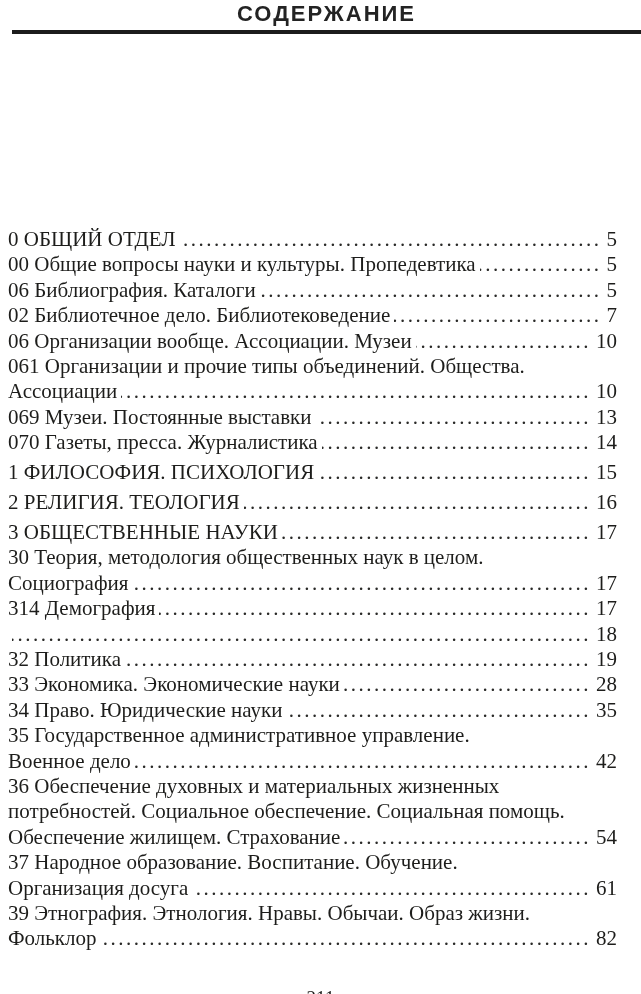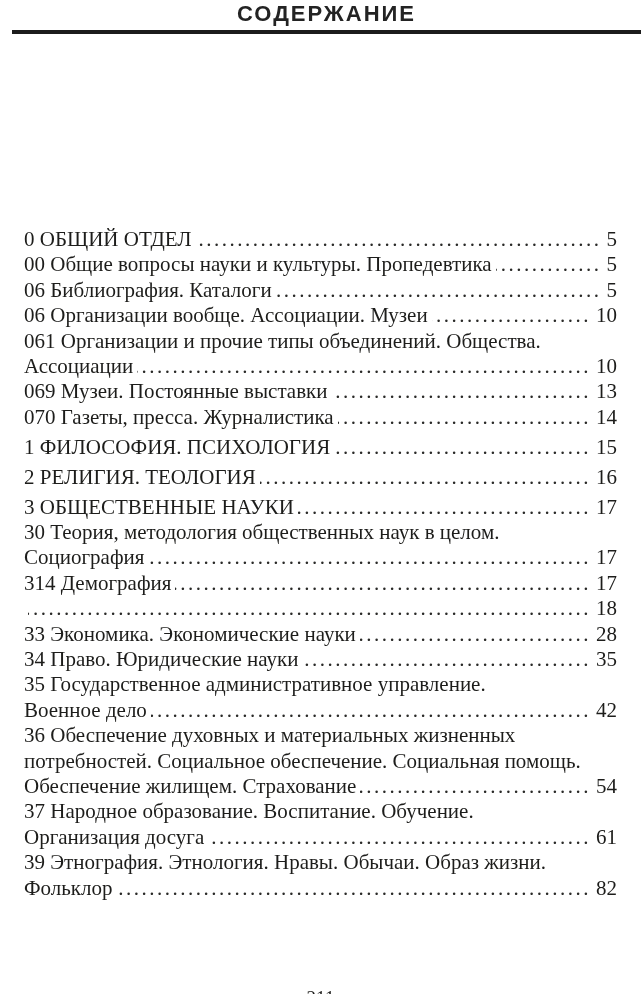--- a/index.html
+++ b/index.html
@@ -30,21 +30,21 @@
     left: 0;
     width: 641px;
     height: 4px;
     background: #1c1c1c;
   }
 
   
   .toc {
     position: absolute;
     top: 227px;
-    left: 24px;
+    left: 8px;
     right: 24px;
   }
   .toc-entry.major { margin-top: 4.5px; }
   .toc-line {
     display: flex;
     align-items: baseline;
     font-size: 21px;
     line-height: 25.4px;
   }
   .toc-text { white-space: nowrap; flex: 0 0 auto; }
@@ -104,20 +104,27 @@
     </div>
     <div class="toc-entry">
       <div class="toc-line">
     <span class="toc-text">06 Библиография. Каталоги</span>
     <span class="leader"></span>
     <span class="toc-page">5</span>
   </div>
     </div>
     <div class="toc-entry">
       <div class="toc-line">
+    <span class="toc-text">02 Библиотечное дело. Библиотековедение</span>
+    <span class="leader"></span>
+    <span class="toc-page">7</span>
+  </div>
+    </div>
+    <div class="toc-entry">
+      <div class="toc-line">
     <span class="toc-text">06 Организации вообще. Ассоциации. Музеи</span>
     <span class="leader"></span>
     <span class="toc-page">10</span>
   </div>
     </div>
     <div class="toc-entry">
       <div class="toc-line">
     <span class="toc-text">061 Организации и прочие типы объединений. Общества.</span>
 
   </div>
@@ -181,20 +188,27 @@
   </div>
     </div>
     <div class="toc-entry">
       <div class="toc-line">
     <span class="leader"></span>
     <span class="toc-page">18</span>
   </div>
     </div>
     <div class="toc-entry">
       <div class="toc-line">
+    <span class="toc-text">32 Политика</span>
+    <span class="leader"></span>
+    <span class="toc-page">19</span>
+  </div>
+    </div>
+    <div class="toc-entry">
+      <div class="toc-line">
     <span class="toc-text">33 Экономика. Экономические науки</span>
     <span class="leader"></span>
     <span class="toc-page">28</span>
   </div>
     </div>
     <div class="toc-entry">
       <div class="toc-line">
     <span class="toc-text">34 Право. Юридические науки</span>
     <span class="leader"></span>
     <span class="toc-page">35</span>

